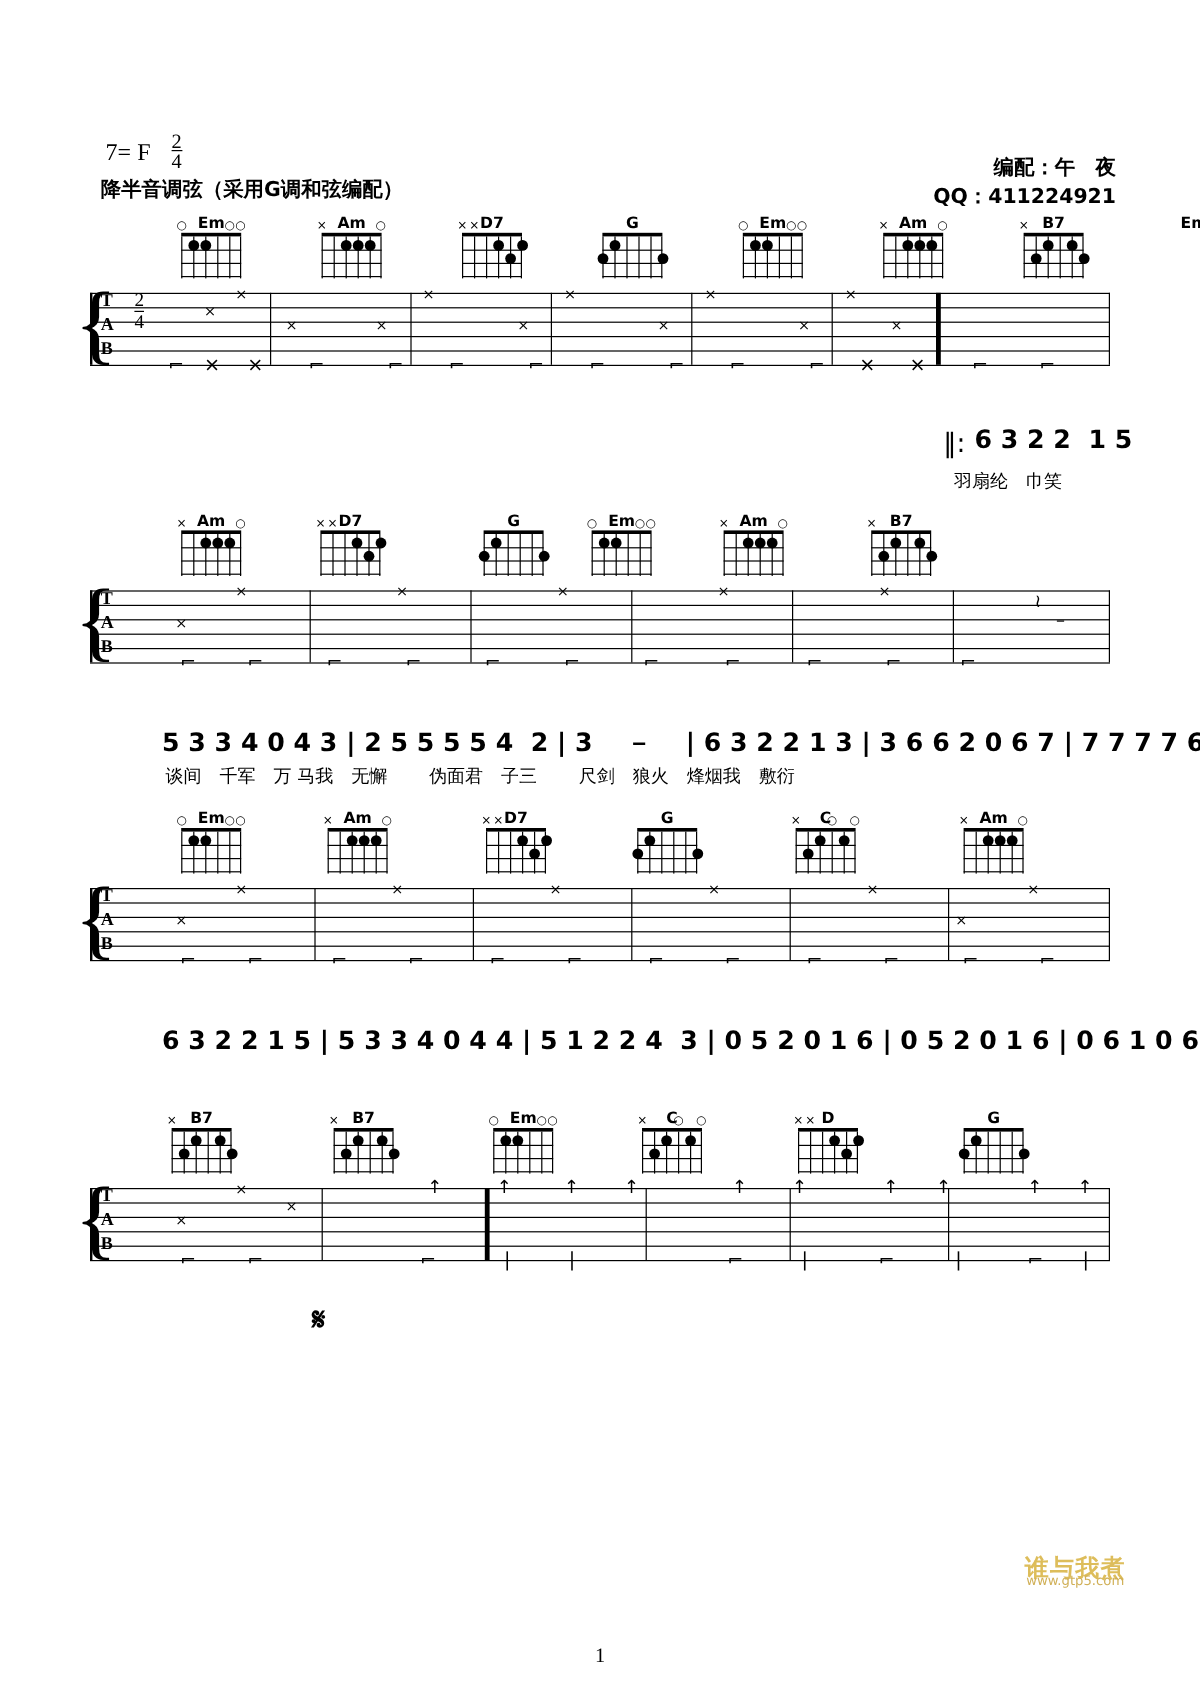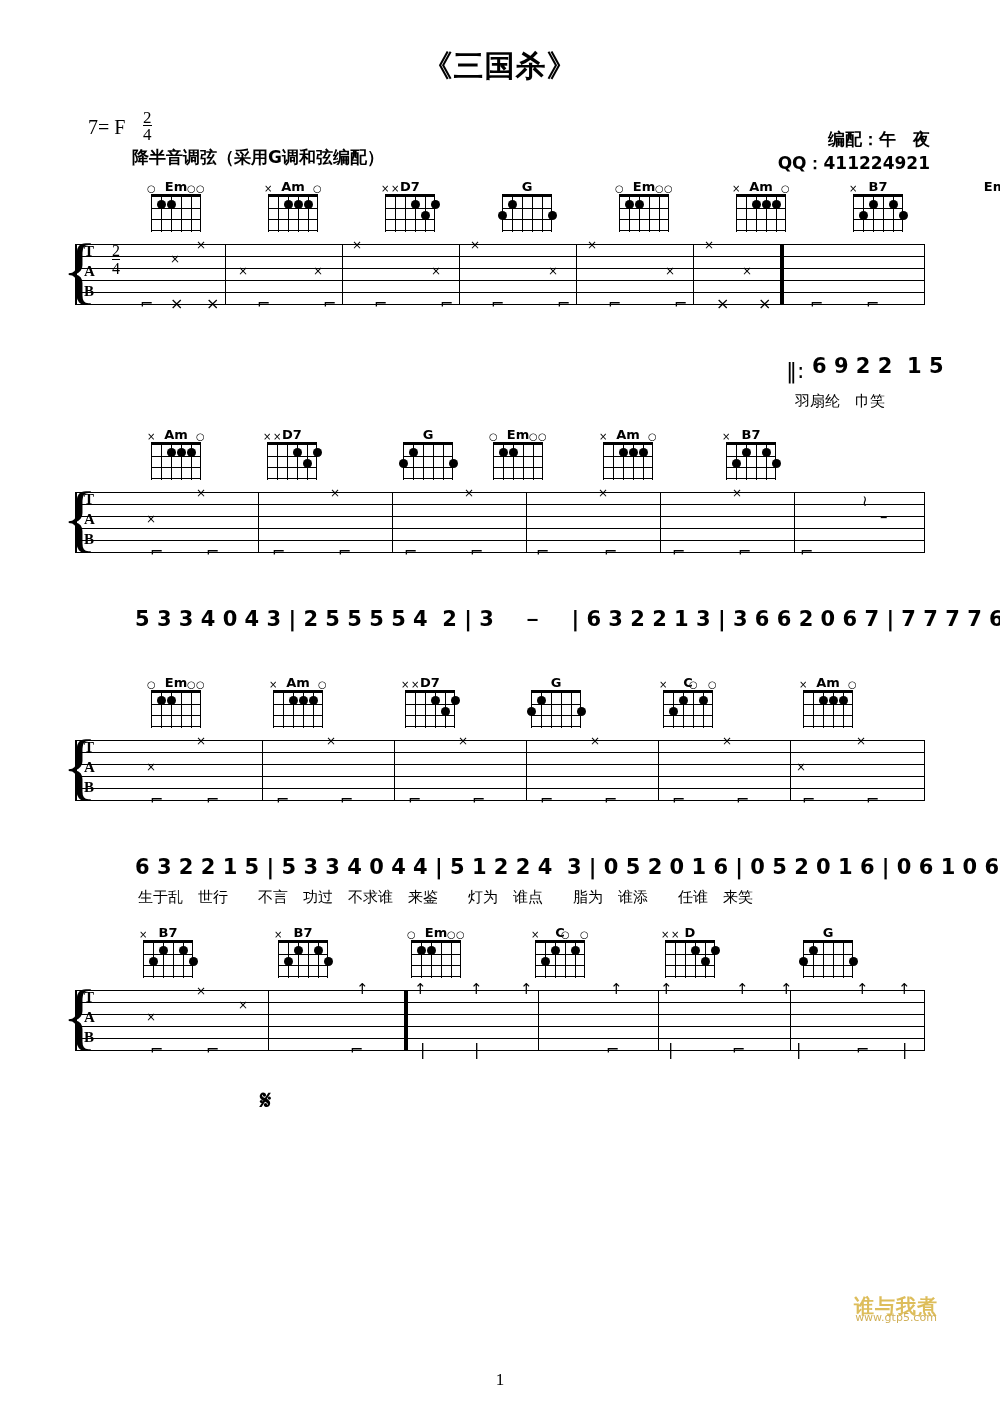--- a/index.html
+++ b/index.html
@@ -33,21 +33,20 @@
     position:absolute; left:143px; top:110px;
     font-size:17px; text-align:center; line-height:15px;
     font-family:"Liberation Serif", serif;
   }
   .meter .num { display:block; }
   .meter .den { display:block; border-top:1.6px solid #000; padding-top:1px; }
   .tuning {
     position:absolute; left:84px; top:146px;
     font-size:17px; font-weight:bold;
     font-family:"DejaVu Sans", sans-serif;
-    margin-left:48px;
   }
   .arranger {
     position:absolute; right:70px; top:128px;
     font-size:17px; font-weight:bold; text-align:left;
     font-family:"DejaVu Sans", sans-serif;
   }
   .qq {
     position:absolute; right:70px; top:152px;
     font-size:17px; font-weight:bold;
     font-family:"DejaVu Sans", sans-serif;
@@ -120,21 +119,20 @@
     font-size:11px; color:#c8a23a; font-family:"DejaVu Sans", sans-serif;
     text-align:center; line-height:12px; opacity:.85;
   }
   .wm-big { font-size:20px; color:#d8b23f; font-weight:bold; letter-spacing:1px; }
 </style>
 </head>
 <body>
 
 <div class="page">
 
-  <div class="title">《三国杀》</div>
   <div class="keyline">7= F</div>
   <div class="meter">
     <span class="num">2</span>
     <span class="den">4</span>
   </div>
   <div class="tuning">降半音调弦（采用G调和弦编配）</div>
   <div class="arranger">编配：午　夜</div>
   <div class="qq">QQ：411224921</div>
 
   <div class="system" style="top:180px;">
@@ -339,21 +337,21 @@
       <div class="rhythm" style="left:608px;top:-14px;">⌐</div>
       <div class="rhythm" style="left:674px;top:-14px;">⌐</div>
       <div class="rhythm" style="left:716px;top:-14px;">×</div>
       <div class="rhythm" style="left:758px;top:-14px;">×</div>
       <div class="rhythm" style="left:810px;top:-14px;">⌐</div>
       <div class="rhythm" style="left:866px;top:-14px;">⌐</div>
     </div>
   </div>
 
   <div class="repeatmark" style="left:786px;top:358px;">‖:</div>
-  <div class="numline" style="left:812px;top:354px;">6 9 2 2  1 5</div>
+  <div class="numline" style="left:812px;top:354px;">6 3 2 2  1 5</div>
   <div class="lyricline" style="left:795px;top:392px;">羽扇纶　巾笑</div>
 
   <div class="system" style="top:428px;">
     <div class="chordrow">
       <div class="chordbox" style="left:148px;">
         <div class="chordname">Am</div>
         <div class="grid">
           <div class="nut"></div>
           <div class="str" style="left:0px;"></div>
             <div class="str" style="left:10px;"></div>
@@ -505,20 +503,21 @@
       <div class="rhythm" style="left:470px;top:-14px;">⌐</div>
       <div class="rhythm" style="left:536px;top:-14px;">⌐</div>
       <div class="rhythm" style="left:604px;top:-14px;">⌐</div>
       <div class="rhythm" style="left:672px;top:-14px;">⌐</div>
       <div class="rhythm" style="left:738px;top:-14px;">⌐</div>
       <div class="rhythm" style="left:800px;top:-14px;">⌐</div>
     </div>
   </div>
 
   <div class="numline" style="left:135px;top:605px;">5 3 3 4 0 4 3 | 2 5 5 5 5 4  2 | 3　 －　 | 6 3 2 2 1 3 | 3 6 6 2 0 6 7 | 7 7 7 7 6 7 | 7 　－</div>
+  <div class="lyricline" style="left:138px;top:638px;">谈间　千军　万 马我　无懈　　 伪面君　子三　　 尺剑　狼火　烽烟我　敷衍</div>
 
   <div class="system" style="top:676px;">
     <div class="chordrow">
       <div class="chordbox" style="left:148px;">
         <div class="chordname">Em</div>
         <div class="grid">
           <div class="nut"></div>
           <div class="str" style="left:0px;"></div>
             <div class="str" style="left:10px;"></div>
           <div class="str" style="left:20px;"></div>
@@ -671,21 +670,20 @@
       <div class="rhythm" style="left:540px;top:-14px;">⌐</div>
       <div class="rhythm" style="left:604px;top:-14px;">⌐</div>
       <div class="rhythm" style="left:672px;top:-14px;">⌐</div>
       <div class="rhythm" style="left:736px;top:-14px;">⌐</div>
       <div class="rhythm" style="left:802px;top:-14px;">⌐</div>
       <div class="rhythm" style="left:866px;top:-14px;">⌐</div>
     </div>
   </div>
 
   <div class="numline" style="left:135px;top:855px;">6 3 2 2 1 5 | 5 3 3 4 0 4 4 | 5 1 2 2 4  3 | 0 5 2 0 1 6 | 0 5 2 0 1 6 | 0 6 1 0 6 4</div>
-  <div class="lyricline" style="left:138px;top:888px;">生于乱　世行　　不言　功过　不求谁　来鉴　　灯为　谁点　　脂为　谁添　　任谁　来笑</div>
 
   <div class="system" style="top:926px;">
     <div class="chordrow">
       <div class="chordbox" style="left:140px;">
         <div class="chordname">B7</div>
         <div class="grid">
           <div class="nut"></div>
           <div class="str" style="left:0px;"></div>
             <div class="str" style="left:10px;"></div>
           <div class="str" style="left:20px;"></div>

